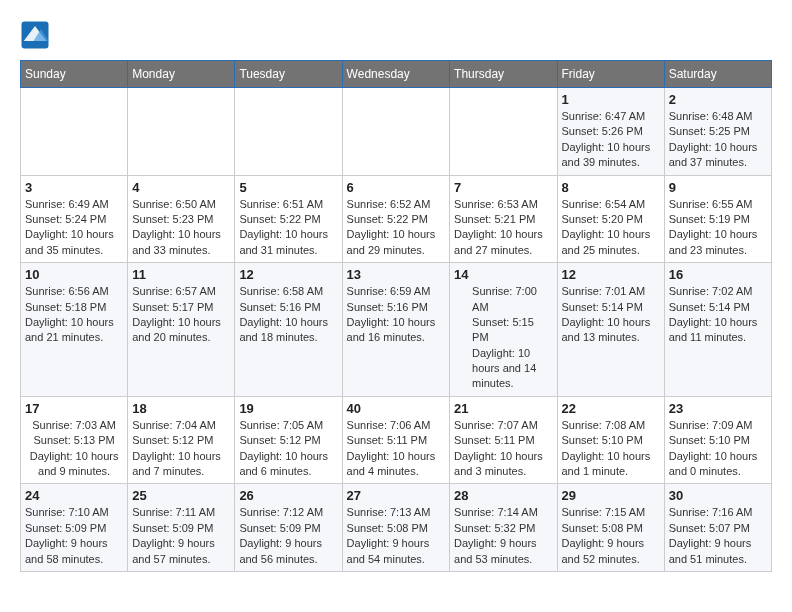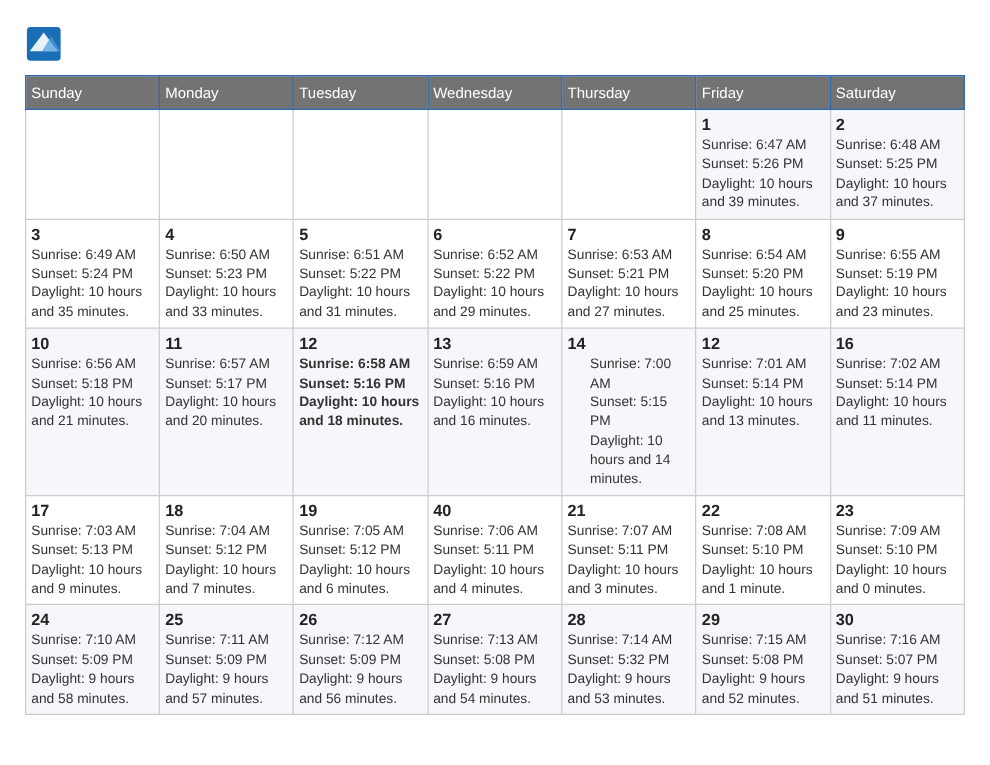--- a/index.html
+++ b/index.html
@@ -187,21 +187,21 @@
 Daylight: 10 hours and 21 minutes.</div>
         </td>
         <td>
           <span class="day-num">11</span>
           <div class="day-info" style="white-space: pre-line;">Sunrise: 6:57 AM
 Sunset: 5:17 PM
 Daylight: 10 hours and 20 minutes.</div>
         </td>
         <td>
           <span class="day-num">12</span>
-          <div class="day-info" style="white-space: pre-line; font-weight: bold;">Sunrise: 6:58 AM
+          <div class="day-info" style="white-space: pre-line;">Sunrise: 6:58 AM
 Sunset: 5:16 PM
 Daylight: 10 hours and 18 minutes.</div>
         </td>
         <td>
           <span class="day-num">13</span>
           <div class="day-info" style="white-space: pre-line;">Sunrise: 6:59 AM
 Sunset: 5:16 PM
 Daylight: 10 hours and 16 minutes.</div>
         </td>
         <td>
@@ -219,21 +219,21 @@
         <td>
           <span class="day-num">16</span>
           <div class="day-info" style="white-space: pre-line;">Sunrise: 7:02 AM
 Sunset: 5:14 PM
 Daylight: 10 hours and 11 minutes.</div>
         </td>
       </tr>
       <tr>
         <td>
           <span class="day-num">17</span>
-          <div class="day-info" style="white-space: pre-line;">Sunrise: 7:03 AM
+          <div class="day-info" style="white-space: pre-line; text-align: center;">Sunrise: 7:03 AM
 Sunset: 5:13 PM
 Daylight: 10 hours and 9 minutes.</div>
         </td>
         <td>
           <span class="day-num">18</span>
           <div class="day-info" style="white-space: pre-line;">Sunrise: 7:04 AM
 Sunset: 5:12 PM
 Daylight: 10 hours and 7 minutes.</div>
         </td>
         <td>

